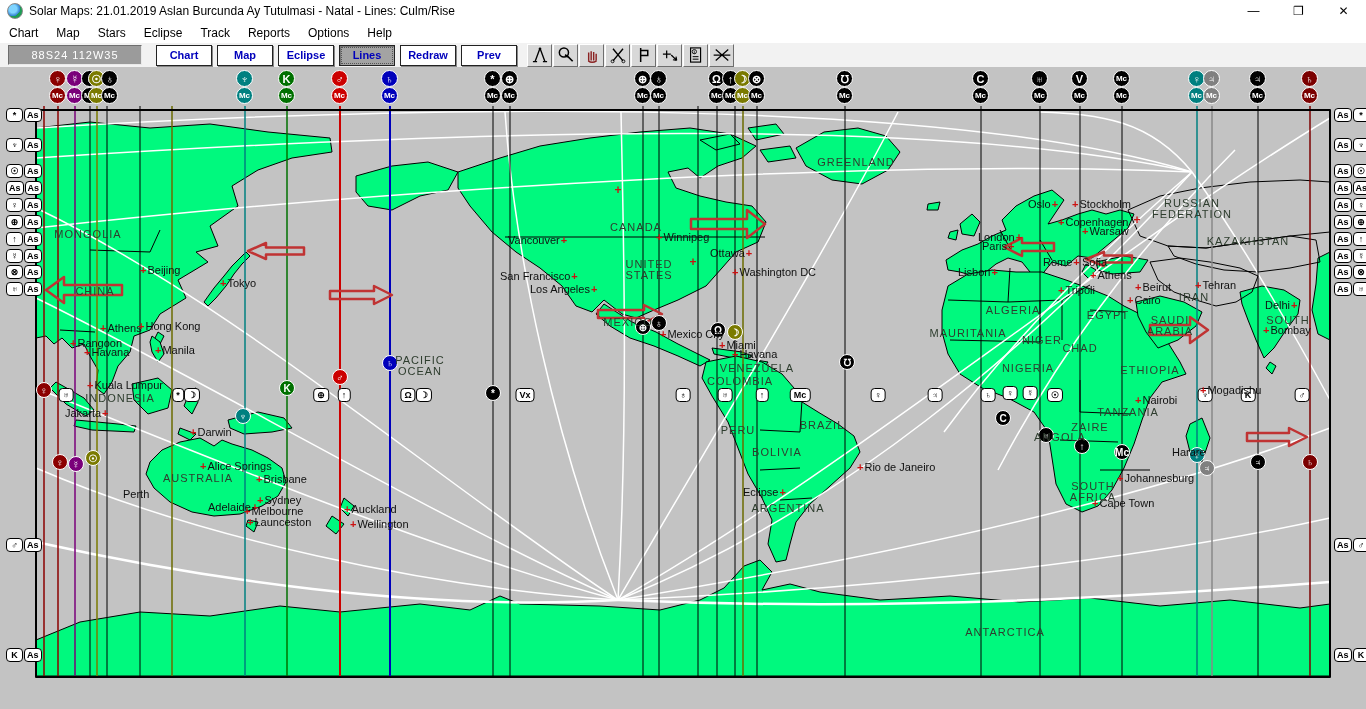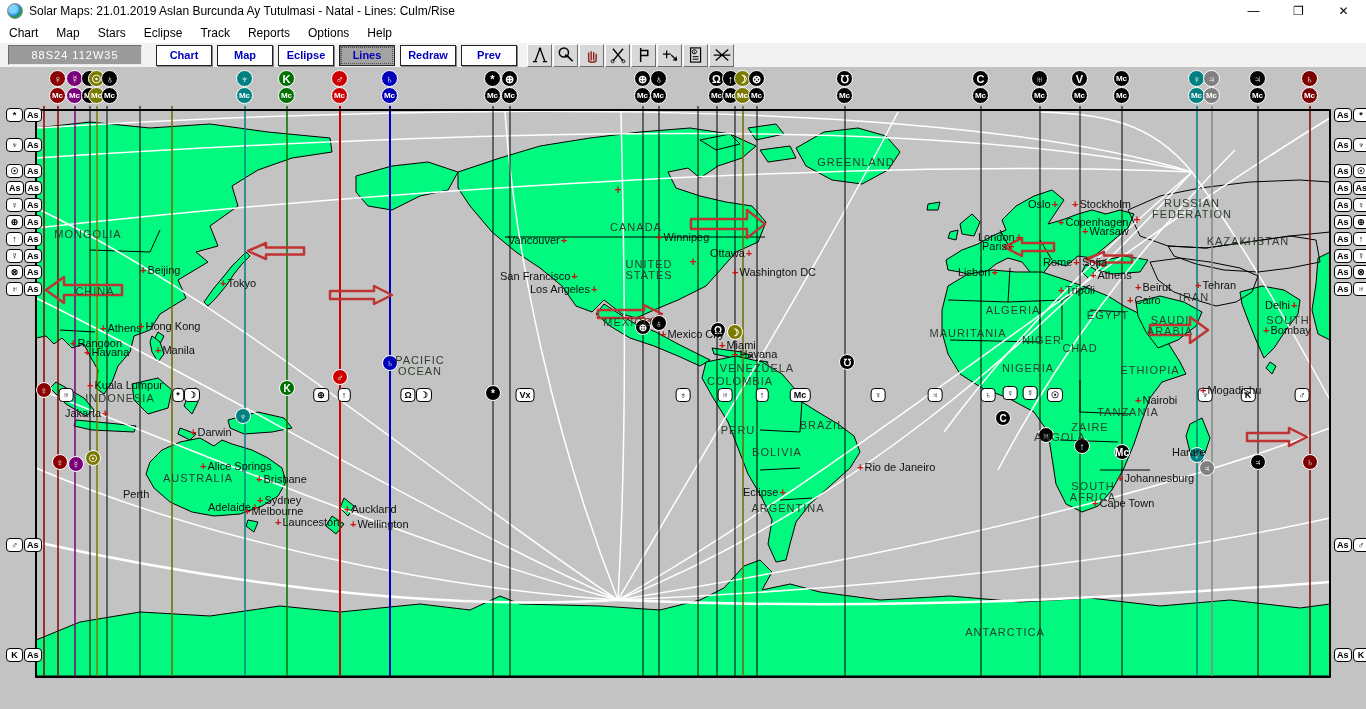--- a/index.html
+++ b/index.html
@@ -531,21 +531,21 @@
         <div class="city" style="left: 86px; top: 385px;"><span class="plus">+</span><span>Kuala Lumpur</span></div>
         <div class="city" style="left: 65px; top: 413px;"><span>Jakarta</span><span class="plus">+</span></div>
         <div class="city" style="left: 189px; top: 432px;"><span class="plus">+</span><span>Darwin</span></div>
         <div class="city" style="left: 199px; top: 466px;"><span class="plus">+</span><span>Alice Springs</span></div>
         <div class="city" style="left: 255px; top: 479px;"><span class="plus">+</span><span>Brisbane</span></div>
         <div class="city" style="left: 123px; top: 494px;"><span>Perth</span></div>
         <div class="city" style="left: 208px; top: 507px;"><span>Adelaide</span><span class="plus">+</span></div>
         <div class="city" style="left: 256px; top: 500px;"><span class="plus">+</span><span>Sydney</span></div>
         <div class="city" style="left: 243px; top: 511px;"><span class="plus">+</span><span>Melbourne</span></div>
         <div class="city" style="left: 343px; top: 509px;"><span class="plus">+</span><span>Auckland</span></div>
-        <div class="city" style="left: 246px; top: 522px; margin-left: 28px;"><span class="plus">+</span><span>Launceston</span></div>
+        <div class="city" style="left: 246px; top: 522px;"><span class="plus">+</span><span>Launceston</span></div>
         <div class="city" style="left: 349px; top: 524px;"><span class="plus">+</span><span>Wellington</span></div>
         <div class="city" style="left: 1028px; top: 204px;"><span>Oslo</span><span class="plus">+</span></div>
         <div class="city" style="left: 1071px; top: 204px;"><span class="plus">+</span><span>Stockholm</span></div>
         <div class="city" style="left: 1057px; top: 222px;"><span class="plus">+</span><span>Copenhagen</span></div>
         <div class="city" style="left: 1081px; top: 231px;"><span class="plus">+</span><span>Warsaw</span></div>
         <div class="city" style="left: 978px; top: 237px;"><span>London</span><span class="plus">+</span></div>
         <div class="city" style="left: 982px; top: 246px;"><span>Paris</span><span class="plus">+</span></div>
         <div class="city" style="left: 1043px; top: 262px;"><span>Rome</span><span class="plus">+</span></div>
         <div class="city" style="left: 1082px; top: 262px;"><span>Sofia</span></div>
         <div class="city" style="left: 1089px; top: 275px;"><span class="plus">+</span><span>Athens</span></div>

